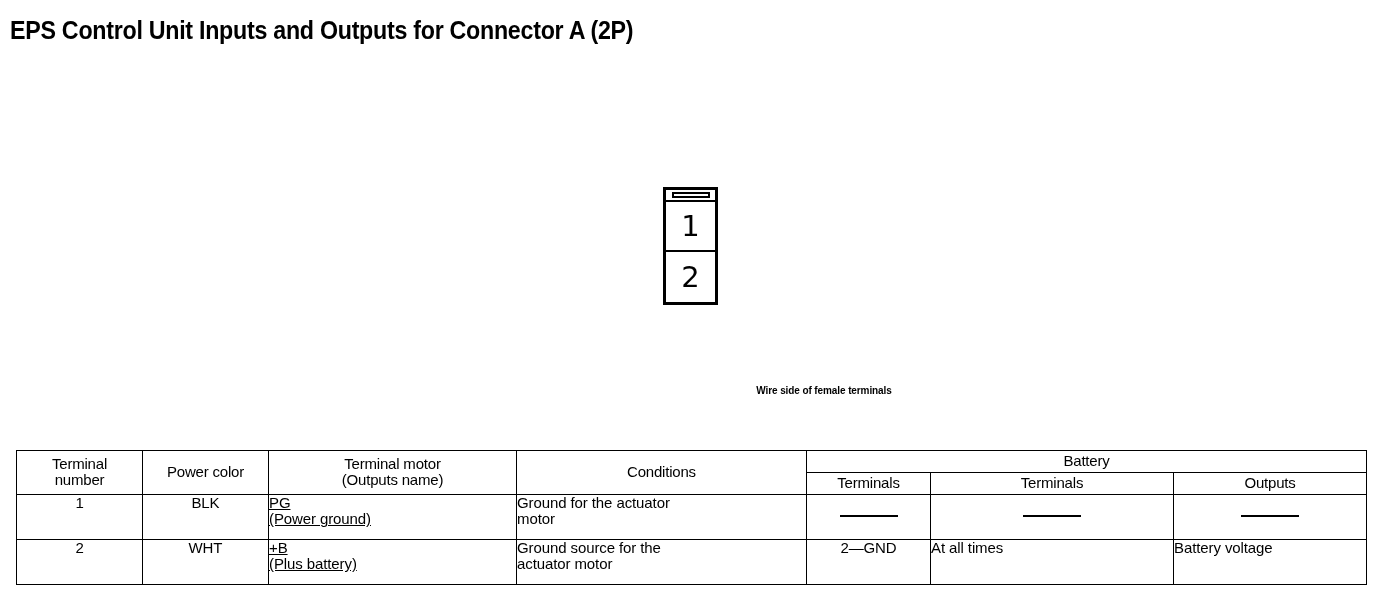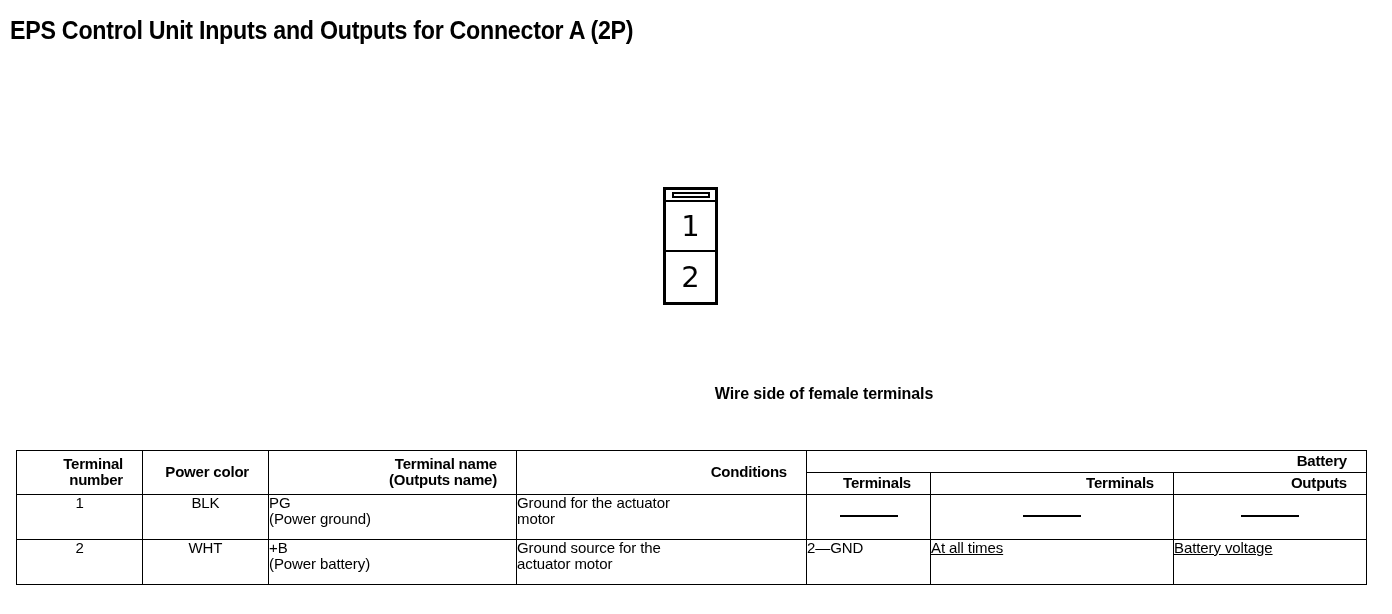--- a/index.html
+++ b/index.html
@@ -70,21 +70,21 @@
   .connector-cell.divider {
     border-bottom: 2px solid #000;
   }
 
   .figure-caption {
     position: absolute;
     left: 0;
     top: 385px;
     width: 1392px;
     text-align: center;
-    font-size: 16px;
+    font-size: 10px;
     font-weight: bold;
     letter-spacing: -0.1px;
   }
   .figure-caption-inner {
     display: inline-block;
     transform: translateX(128px);
   }
 
   
   .io-table {
@@ -96,22 +96,22 @@
     table-layout: fixed;
   }
   .io-table td, .io-table th {
     border: 1.5px solid #000;
     padding: 0;
     vertical-align: top;
     font-size: 15px;
     font-weight: normal;
   }
   .io-table thead th {
-    text-align: right;
-    font-weight: bold;
+    text-align: center;
+    font-weight: normal;
     letter-spacing: -0.2px;
     line-height: 1.12;
     padding: 2px 19px;
   }
   .io-table thead th.tall {
     vertical-align: middle;
   }
   .hdr-l1 { display: block; }
   .hdr-l2 { display: block; }
 
@@ -127,37 +127,37 @@
   }
   .cell-left {
     text-align: left;
     padding: 3px 0 0 5px;
   }
   .cell-left .l1 { display: block; }
   .cell-left .l2 { display: block; }
 
   .term-sign {
     font-size: 16px;
+    text-decoration: underline;
   }
   .desc-cell {
     font-weight: bold;
     font-size: 16px;
     letter-spacing: -0.3px;
   }
   .sig-text {
     font-weight: bold;
     font-size: 16px;
     letter-spacing: -0.3px;
     padding: 4px 0 0 6px;
-    text-decoration: underline;
   }
   .sig-center {
     font-weight: bold;
     font-size: 16px;
-    text-align: left;
+    text-align: center;
     padding-top: 4px;
     letter-spacing: -0.2px;
   }
   .dash-mark {
     display: block;
     text-align: center;
     padding-top: 9px;
   }
   .dash-mark i {
     display: inline-block;
@@ -205,21 +205,21 @@
       <col class="c-sres">
   </colgroup>
   <thead>
     <tr>
       <th rowspan="2" class="tall">
         <span class="hdr-l1">Terminal</span>
         <span class="hdr-l2">number</span>
       </th>
       <th rowspan="2" class="tall">Power color</th>
       <th rowspan="2" class="tall">
-        <span class="hdr-l1">Terminal name</span>
+        <span class="hdr-l1">Terminal motor</span>
         <span class="hdr-l2">(Outputs name)</span>
       </th>
       <th rowspan="2" class="tall">Conditions</th>
       <th colspan="3">Battery</th>
     </tr>
     <tr>
       <th>Terminals</th>
       <th>Terminals</th>
       <th>Outputs</th>
     </tr>
@@ -244,21 +244,21 @@
       </td>
       <td>
         <span class="dash-mark"><i></i></span>
       </td>
     </tr>
     <tr>
       <td class="cell-center">2</td>
       <td class="cell-center">WHT</td>
       <td class="cell-left term-sign">
         <span class="l1">+B</span>
-        <span class="l2">(Power battery)</span>
+        <span class="l2">(Plus battery)</span>
       </td>
       <td class="cell-left desc-cell">
         <span class="l1">Ground source for the</span>
         <span class="l2">actuator motor</span>
       </td>
       <td class="sig-center">2—GND</td>
       <td class="sig-text">At all times</td>
       <td class="sig-text">Battery voltage</td>
     </tr>
   </tbody>

